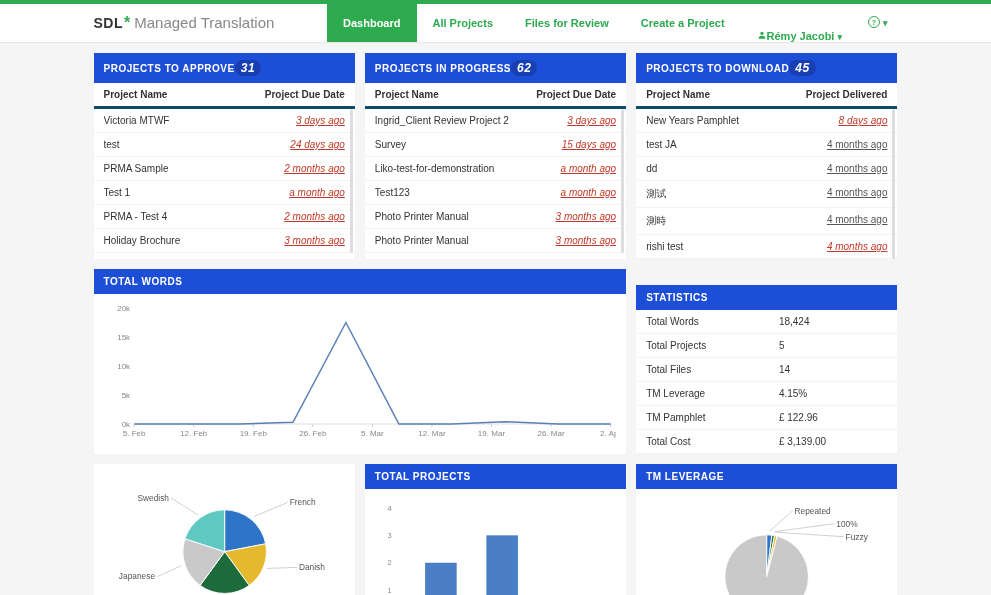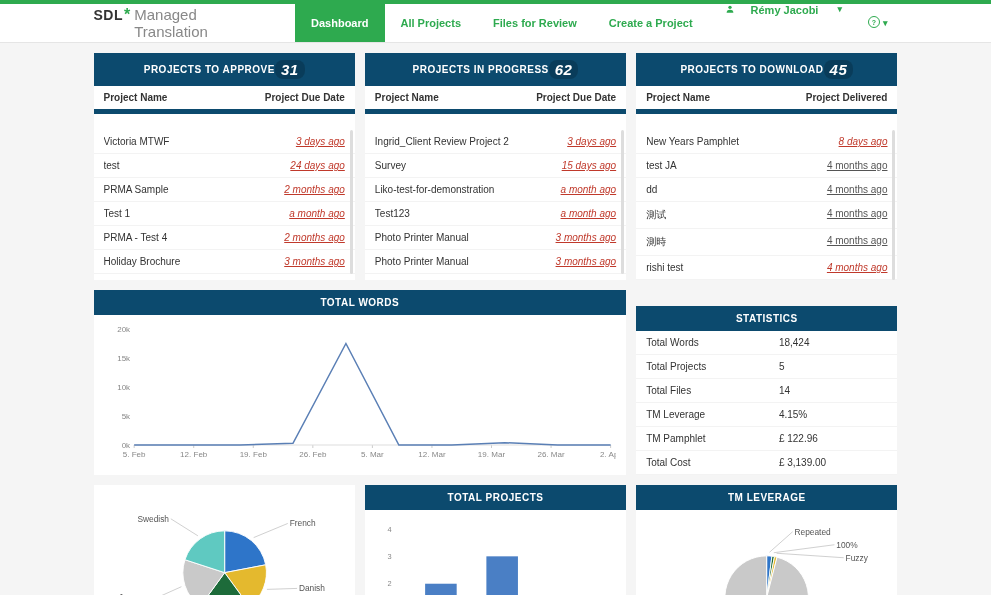--- a/index.html
+++ b/index.html
@@ -7,32 +7,32 @@
   .topbar { height: 4px; background: #2eaa4f; width: 100%; }
   .header { background: #fff; border-bottom: 1px solid #e5e5e5; }
   .header-inner { width: 804px; margin: 0 auto; display: flex; align-items: center; height: 38px; }
   .logo { display: flex; align-items: baseline; margin-right: 30px; }
   .logo-sdl { font-weight: 700; color: #333; font-size: 14px; letter-spacing: 0.5px; }
   .logo-star { color: #2eaa4f; font-size: 16px; font-weight: 700; margin-left: 1px; margin-right: 4px; }
   .logo-sub { color: #888; font-size: 15px; font-weight: 300; }
   .nav { display: flex; align-items: stretch; height: 38px; margin-left: auto; }
   .nav-item { display: flex; align-items: center; padding: 0 16px; font-size: 11px; font-weight: 600; color: #2eaa4f; cursor: pointer; white-space: nowrap; }
   .nav-item.active { background: #2eaa4f; color: #fff; }
-  .nav-user { color: #2eaa4f; display: flex; align-items: flex-start; gap: 16px; }
+  .nav-user { color: #2eaa4f; display: flex; align-items: flex-end; gap: 0; }
   .nav-help { color: #2eaa4f; padding: 0 10px; font-size: 13px; }
   .caret { font-size: 9px; margin-left: 3px; }
   .container { width: 804px; margin: 0 auto; padding-top: 10px; }
   .row { display: flex; gap: 10px; margin-bottom: 10px; }
   .panel { background: #fff; flex: 1; display: flex; flex-direction: column; }
-  .panel-header { background: #0c4a6e; color: #fff; font-size: 10px; font-weight: 600; letter-spacing: 0.5px; padding: 7px 10px; display: flex; justify-content: center; align-items: center; }
-  .badge { background: rgba(0,0,0,0.18); border-radius: 8px; padding: 1px 6px; font-size: 15px; font-weight: 700; font-style: italic; }
-  .table-head { display: flex; padding: 6px 10px; font-size: 10px; font-weight: 700; border-bottom: 5px solid #0c4a6e; }
+  .panel-header { background: #1d4ed8; color: #fff; font-size: 10px; font-weight: 600; letter-spacing: 0.5px; padding: 7px 10px; display: flex; justify-content: flex-start; align-items: center; }
+  .badge { background: rgba(0,0,0,0.18); border-radius: 8px; padding: 1px 6px; font-size: 12px; font-weight: 700; font-style: italic; }
+  .table-head { display: flex; padding: 6px 10px; font-size: 10px; font-weight: 700; border-bottom: 3px solid #0c4a6e; }
   .table-head .col-a { flex: 1; }
   .table-head .col-b { text-align: right; }
-  .table-body { position: relative; margin-top: 16px; }
+  .table-body { position: relative; }
   .scroll-hint { position: absolute; right: 2px; top: 0; bottom: 0; width: 3px; background: #ddd; border-radius: 2px; }
   .trow { display: flex; padding: 6px 10px; font-size: 10px; border-bottom: 1px solid #f3f3f3; }
   .trow .col-a { flex: 1; white-space: nowrap; overflow: hidden; text-overflow: ellipsis; }
   .trow .col-b { text-align: right; white-space: nowrap; text-decoration: underline; }
   .overdue { color: #c0392b; font-style: italic; }
   .normal-date { color: #555; }
   .big2 { flex: 0 0 calc((100% - 20px) / 3 * 2 + 10px); }
   .sm1 { flex: 0 0 calc((100% - 20px) / 3); margin-top: 16px; }
   .chart-area { padding: 8px 10px 6px 10px; flex: 1; }
   .stats-row { display: flex; padding: 6px 10px; font-size: 10px; border-bottom: 1px solid #f3f3f3; }

